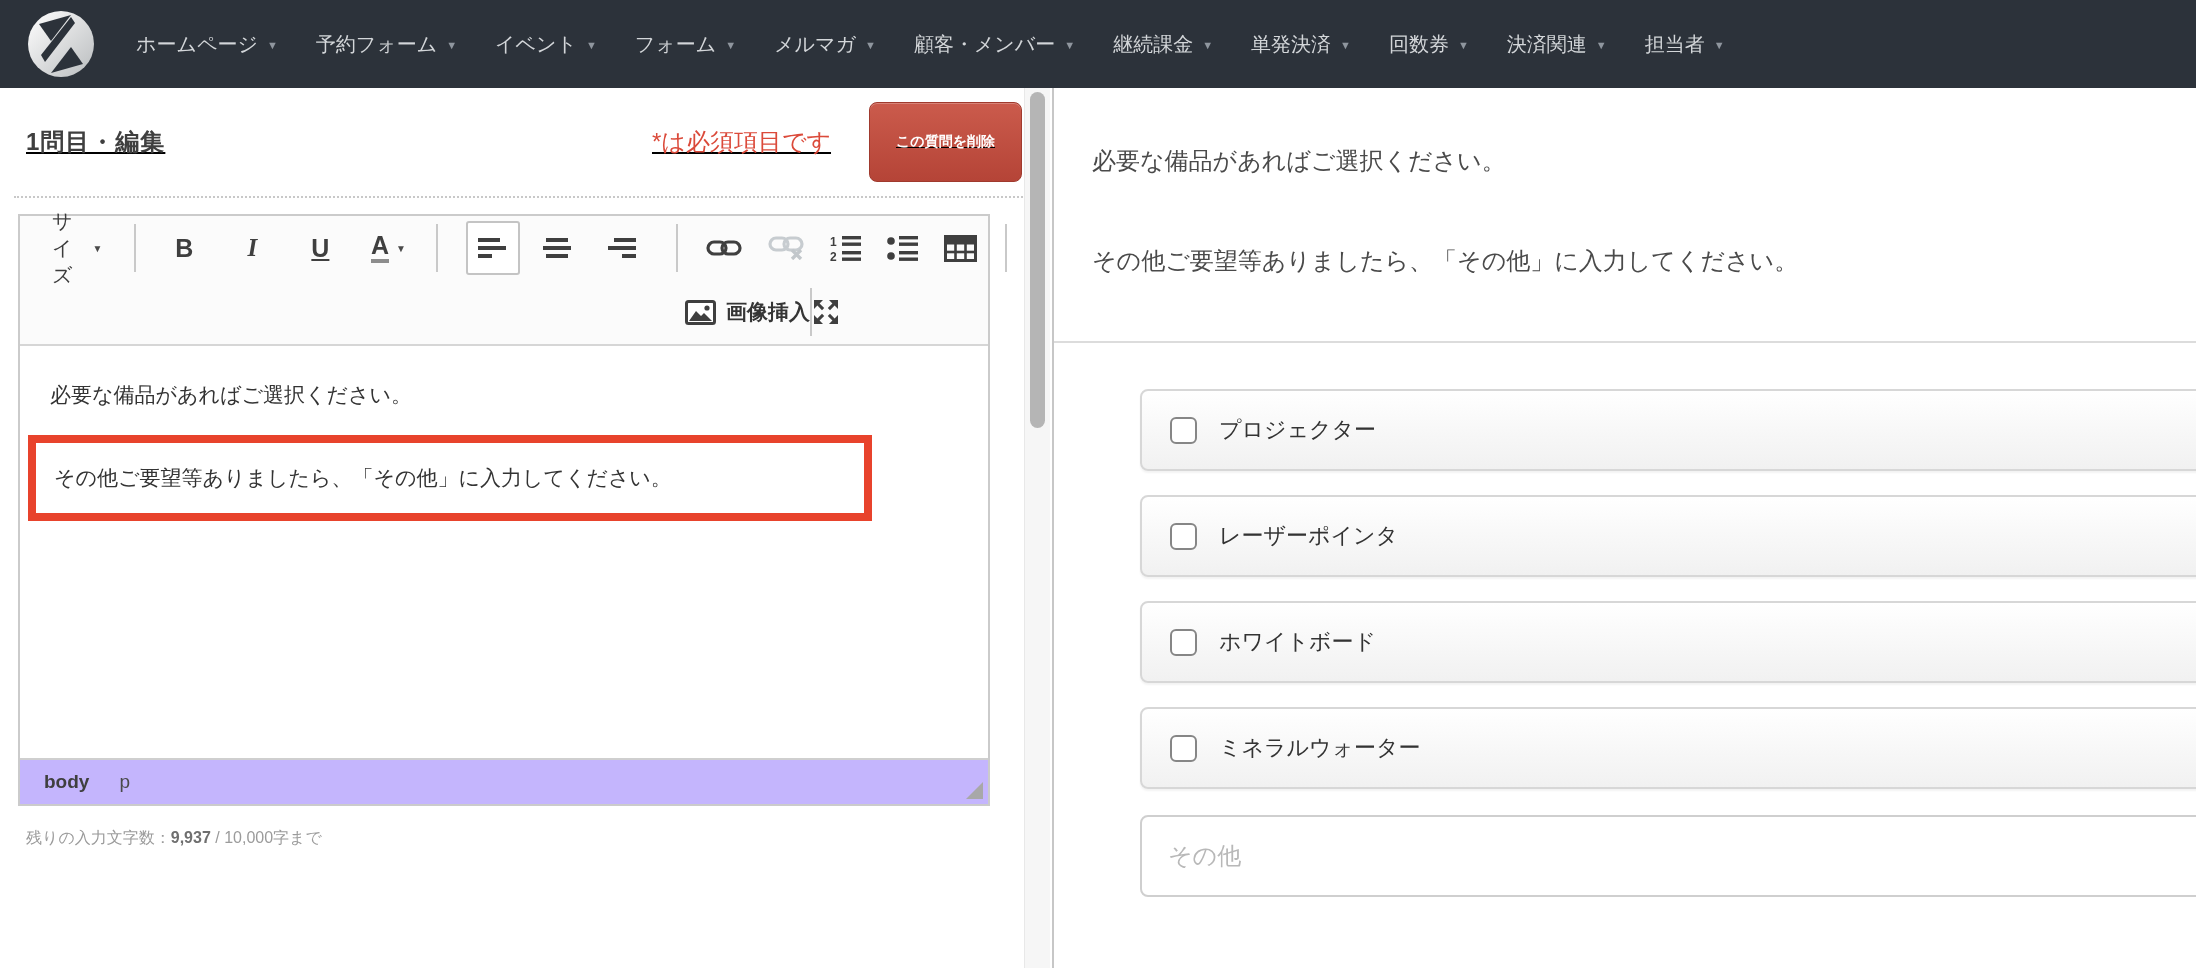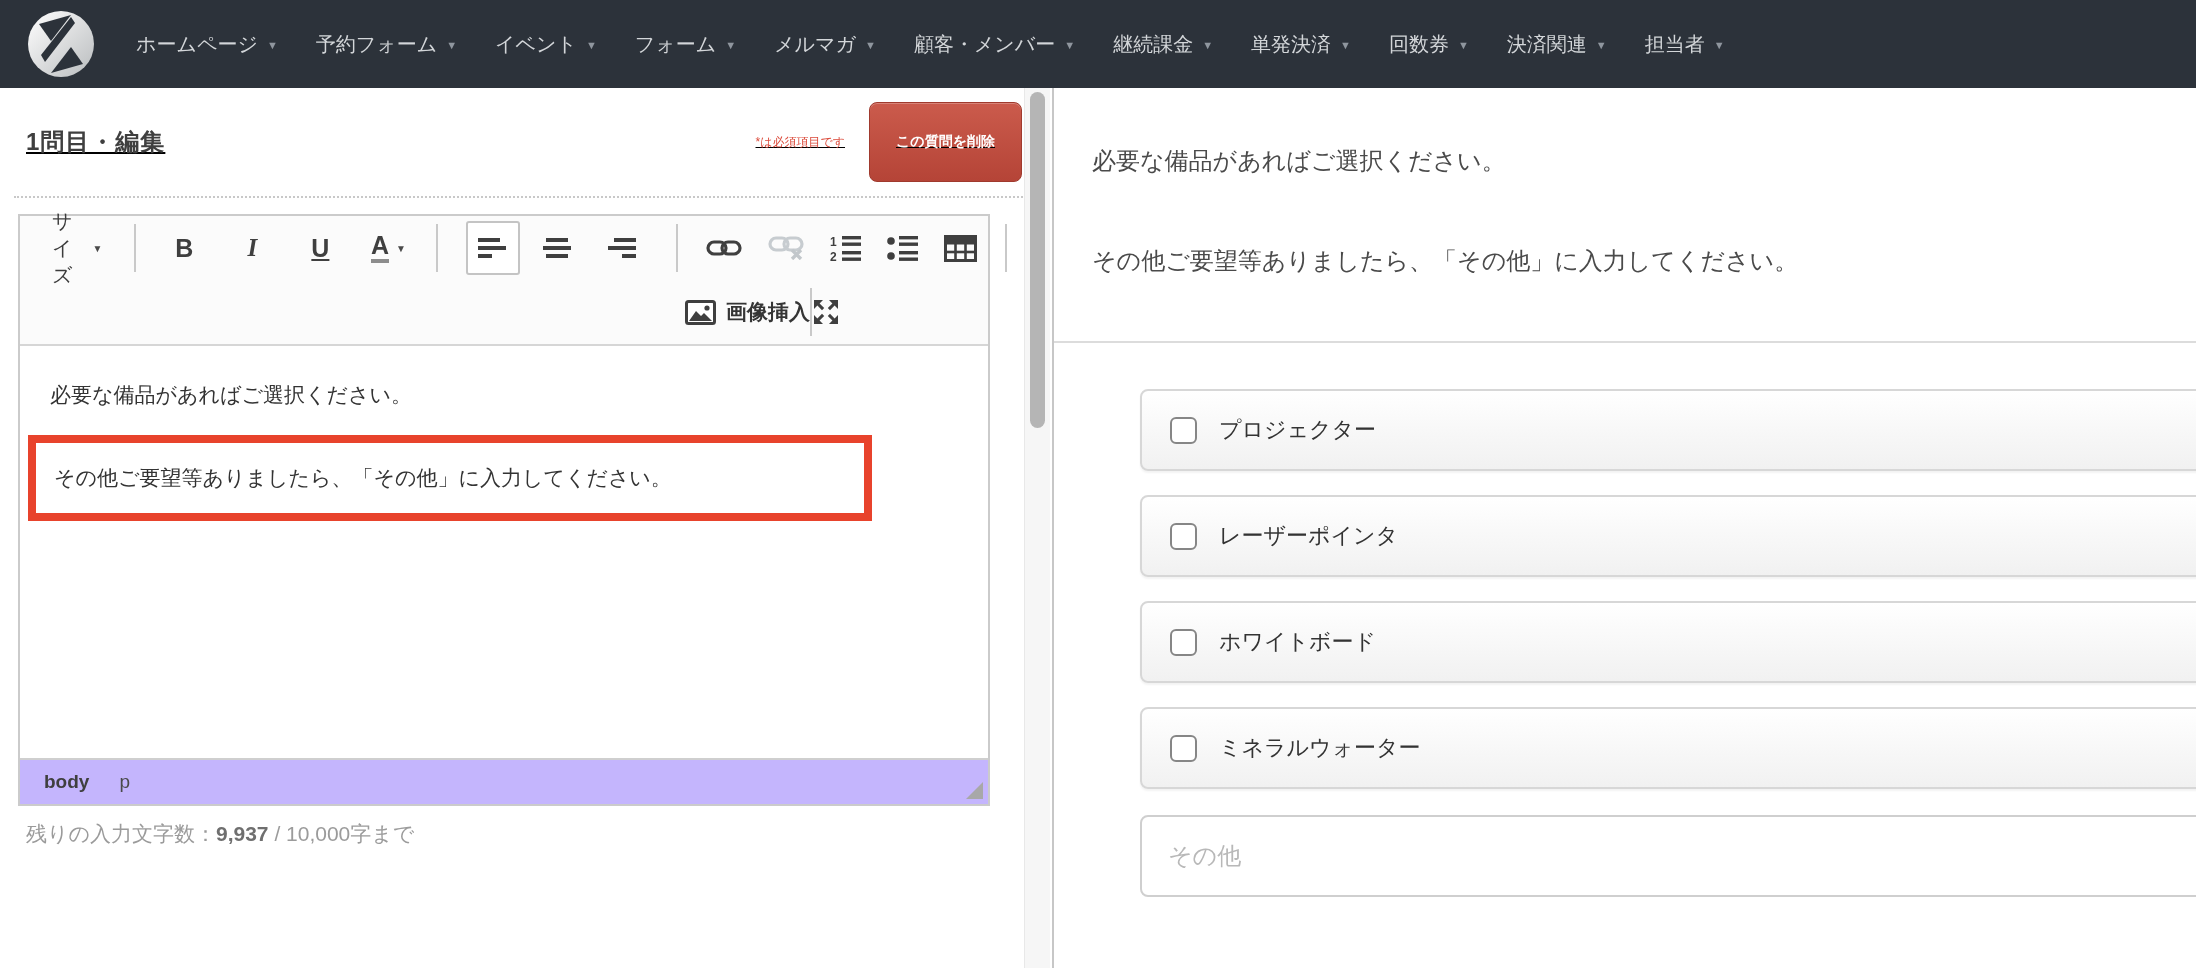--- a/index.html
+++ b/index.html
@@ -22,21 +22,21 @@
   
   .scroll-track { position:absolute; top:0; bottom:0; left:1024px; width:26px; background:#f6f6f6;
                   border-left:1px solid #e8e8e8; }
   .scroll-thumb { position:absolute; top:4px; left:5px; width:15px; height:336px; border-radius:8px;
                   background:#b5b5b5; }
 
   
   .panel-header { display:flex; align-items:center; margin-top:26px; padding:0 30px 0 26px; height:56px;text-decoration:underline; }
   .panel-title { font-size:24px; font-weight:bold; color:#3f3f3f; letter-spacing:1px; }
   .header-spacer { flex:1; }
-  .required-note { color:#db4a3a; font-size:12px; margin-right:24px; }
+  .required-note { color:#db4a3a; font-size:24px; margin-right:38px; }
   .delete-btn { background:linear-gradient(#cb5b4c,#b54437); border:1px solid #a03a2e; border-radius:8px;
                 color:#fff; font-size:14px; font-weight:bold; padding:30px 26px; cursor:pointer;
                 box-shadow:inset 0 1px 0 rgba(255,255,255,.25); font-family:inherit; }
   .dotted-divider { margin:26px 14px 0 14px; border-top:2px dotted #c8c8c8; }
 
   .field-label { margin:40px 0 0 26px; font-size:20px; font-weight:bold; color:#3a3a3a; }
   .req-star { color:#dd3b2d; margin-left:2px; }
 
   
   .editor { margin:16px 0 0 18px; width:972px; border:2px solid #cbcbcb; background:#fff; }
@@ -66,21 +66,21 @@
   .editor-p { line-height:1.4; }
   .annotation-box { display:inline-block; border:8px solid #e8432c; margin:26px 0 0 -22px; padding:20px 18px;
                     width:844px; }
   .elements-bar { height:46px; background:#c4b5fd; border-top:2px solid #cfcfcf; display:flex;
                   align-items:center; padding-left:24px; gap:30px; position:relative; }
   .el-body { font-size:19px; font-weight:bold; color:#3f3f3f; cursor:pointer; }
   .el-p { font-size:19px; color:#4a4a4a; cursor:pointer; }
   .resize-handle { position:absolute; right:5px; bottom:5px; width:0; height:0;
                    border-left:17px solid transparent; border-bottom:17px solid #a8a8a8; cursor:nwse-resize; }
 
-  .char-count { margin:14px 0 0 26px; font-size:21px; color:#9b9b9b; }
+  .char-count { margin:22px 0 0 26px; font-size:16px; color:#9b9b9b; }
   .char-count b { color:#6f6f6f; }
 
   
   .preview-p { padding-left:38px; font-size:24px; color:#4a4a4a; line-height:1.4; }
   .preview-p1 { margin-top:56px; }
   .preview-p2 { margin-top:66px; }
   .preview-divider { margin-top:64px; border-top:2px solid #dcdcdc; }
   .options { margin-top:46px; padding-left:38px;margin-left:48px; }
   .option-card { height:82px; border:2px solid #d7d7d7; border-radius:8px; margin:0 -90px 24px 0;
                  background:linear-gradient(#ffffff,#f1f1f1); display:flex; align-items:center;

